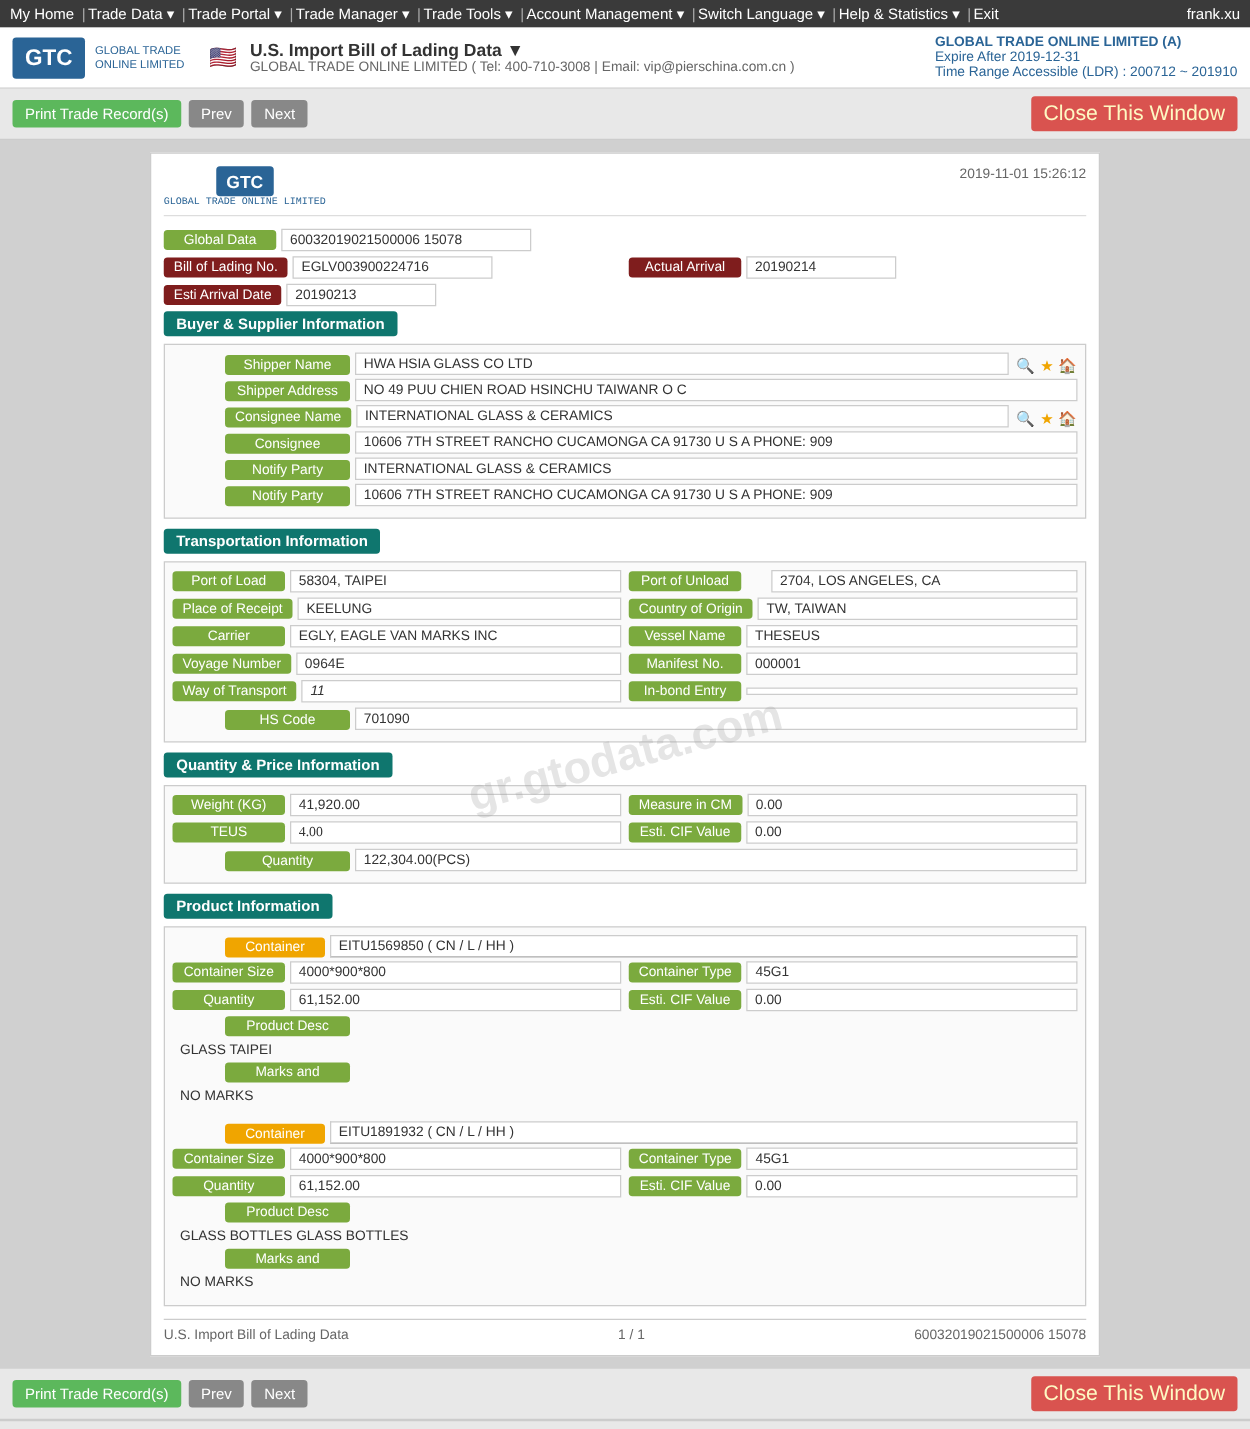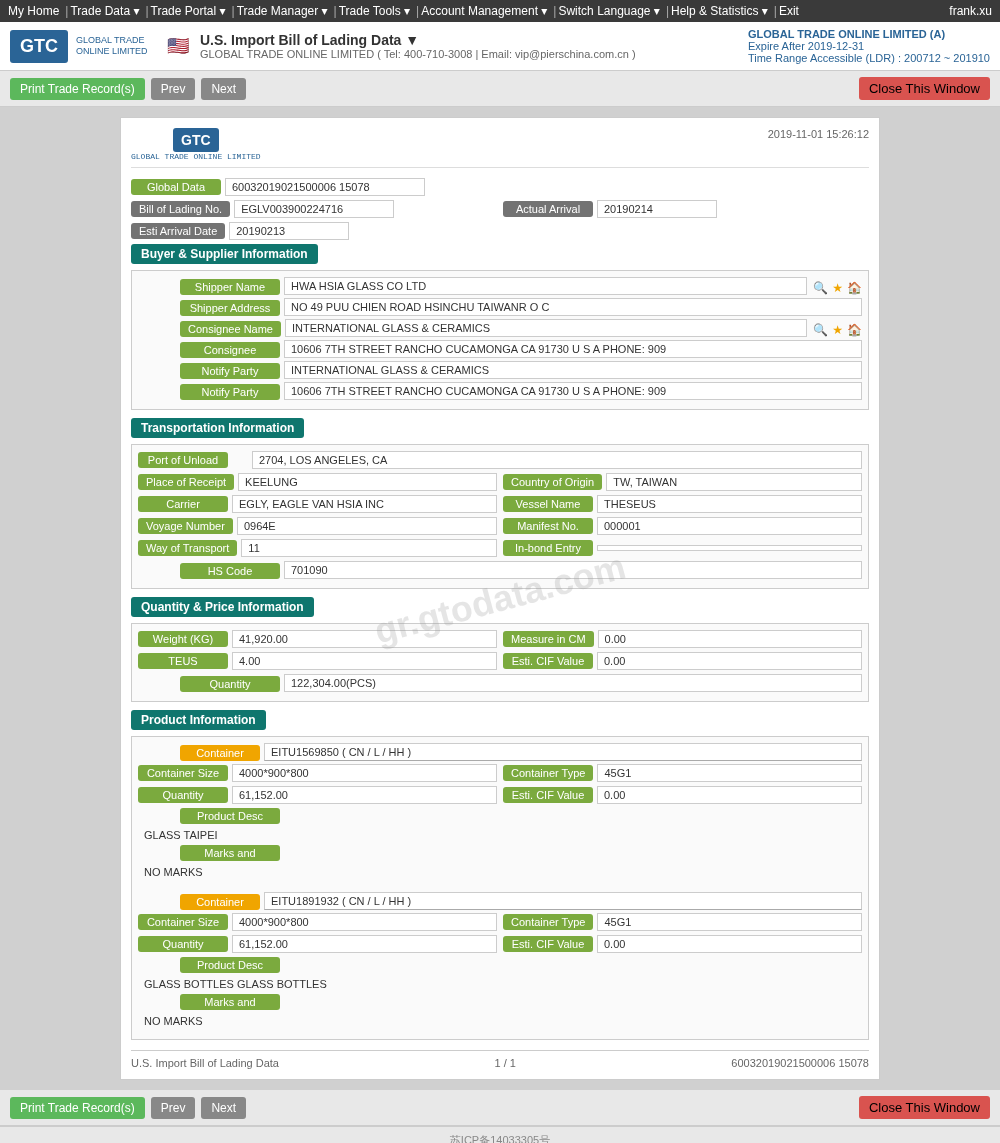--- a/index.html
+++ b/index.html
@@ -19,37 +19,37 @@
     .flag-area { margin-right: 10px; font-size: 18px; }
     .header-title { font-size: 14px; font-weight: bold; color: #333; }
     .header-subtitle { font-size: 11px; color: #666; }
     .header-right { margin-left: auto; text-align: left; color: #2a6496; font-size: 11px; }
     .header-right .company { font-weight: bold; color: #2a6496; }
 
     
     .toolbar { background: #e8e8e8; padding: 6px 10px; display: flex; align-items: center; gap: 6px; border-bottom: 1px solid #ccc; }
     .btn-green { background: #5cb85c; color: #fff; border: none; padding: 4px 10px; border-radius: 3px; cursor: pointer; font-size: 12px; }
     .btn-gray { background: #888; color: #fff; border: none; padding: 4px 10px; border-radius: 3px; cursor: pointer; font-size: 12px; }
-    .btn-red { background: #d9534f; color: #000000; border: none; padding: 4px 10px; border-radius: 3px; cursor: pointer; font-size: 13px; }
+    .btn-red { background: #d9534f; color: #fef9c3; border: none; padding: 4px 10px; border-radius: 3px; cursor: pointer; font-size: 17px; }
     .toolbar .spacer { flex: 1; }
 
     
     .main-content { background: #fff; margin: 10px auto; max-width: 760px; padding: 10px; border: 1px solid #ccc; }
 
     
     .report-header { display: flex; justify-content: space-between; align-items: flex-start; margin-bottom: 10px; padding-bottom: 6px; border-bottom: 1px solid #ddd; }
     .report-logo { display: flex; flex-direction: column; align-items: center; }
     .report-logo .logo-box2 { background: #2a6496; color: #fff; font-weight: bold; font-size: 14px; padding: 4px 8px; border-radius: 3px; }
     .report-logo .logo-sub { font-size: 8px; color: #2a6496; font-family: Liberation Mono, monospace; }
     .report-timestamp { font-size: 11px; color: #666; }
 
     
     .global-data-row { display: flex; align-items: center; margin-bottom: 4px; }
     .lbl { background: #7baa3e; color: #fff; padding: 2px 8px; border-radius: 3px; font-size: 11px; min-width: 90px; text-align: center; margin-right: 4px; white-space: nowrap; }
-    .lbl-blue { background: #737373; color: #fff; padding: 2px 8px; border-radius: 3px; font-size: 11px; min-width: 90px; text-align: center; margin-right: 4px; white-space: nowrap; }
+    .lbl-blue { background: #7f1d1d; color: #fff; padding: 2px 8px; border-radius: 3px; font-size: 11px; min-width: 90px; text-align: center; margin-right: 4px; white-space: nowrap; }
     .val { border: 1px solid #ccc; padding: 2px 6px; font-size: 11px; min-width: 120px; background: #fff; }
     .val-wide { min-width: 200px; }
 
     
     .two-col { display: flex; gap: 6px; margin-bottom: 4px; }
     .two-col .col { display: flex; align-items: center; flex: 1; }
 
     
     .section { margin-bottom: 8px; }
     .section-header { background: #0f766e; color: #fff; padding: 3px 10px; border-radius: 3px; font-size: 12px; font-weight: bold; display: inline-block; margin-bottom: 6px; }
@@ -202,40 +202,44 @@
 
     </div>
   </div>
 
   <div class="section">
     <div class="section-header">Transportation Information</div>
     <div class="section-box">
 
       <div class="two-col">
         <div class="col">
+          <span class="lbl">Port of Load</span>
+          <span class="val" style="flex:1;">58304, TAIPEI</span>
+        </div>
+        <div class="col">
           <span class="lbl">Port of Unload</span>
           <span class="val" style="flex:1;margin-left:20px;">2704, LOS ANGELES, CA</span>
         </div>
       </div>
 
       <div class="two-col">
         <div class="col">
           <span class="lbl">Place of Receipt</span>
           <span class="val" style="flex:1;">KEELUNG</span>
         </div>
         <div class="col">
           <span class="lbl">Country of Origin</span>
           <span class="val" style="flex:1;">TW, TAIWAN</span>
         </div>
       </div>
 
       <div class="two-col">
         <div class="col">
           <span class="lbl">Carrier</span>
-          <span class="val" style="flex:1;">EGLY, EAGLE VAN HSIA INC</span>
+          <span class="val" style="flex:1;">EGLY, EAGLE VAN MARKS INC</span>
         </div>
         <div class="col">
           <span class="lbl">Vessel Name</span>
           <span class="val" style="flex:1;">THESEUS</span>
         </div>
       </div>
 
       <div class="two-col">
         <div class="col">
           <span class="lbl">Voyage Number</span>
@@ -243,21 +247,21 @@
         </div>
         <div class="col">
           <span class="lbl">Manifest No.</span>
           <span class="val" style="flex:1;">000001</span>
         </div>
       </div>
 
       <div class="two-col">
         <div class="col">
           <span class="lbl">Way of Transport</span>
-          <span class="val" style="flex:1;">11</span>
+          <span class="val" style="flex:1;font-style:italic;">11</span>
         </div>
         <div class="col">
           <span class="lbl">In-bond Entry</span>
           <span class="val" style="flex:1;"></span>
         </div>
       </div>
 
       <div class="field-row">
         <span class="lbl">HS Code</span>
         <span class="val" style="flex:1;">701090</span>
@@ -277,21 +281,21 @@
         </div>
         <div class="col">
           <span class="lbl">Measure in CM</span>
           <span class="val" style="flex:1;">0.00</span>
         </div>
       </div>
 
       <div class="two-col">
         <div class="col">
           <span class="lbl">TEUS</span>
-          <span class="val" style="flex:1;">4.00</span>
+          <span class="val" style="flex:1;font-family:Liberation Serif, serif;">4.00</span>
         </div>
         <div class="col">
           <span class="lbl">Esti. CIF Value</span>
           <span class="val" style="flex:1;">0.00</span>
         </div>
       </div>
 
       <div class="field-row">
         <span class="lbl">Quantity</span>
         <span class="val" style="flex:1;">122,304.00(PCS)</span>

